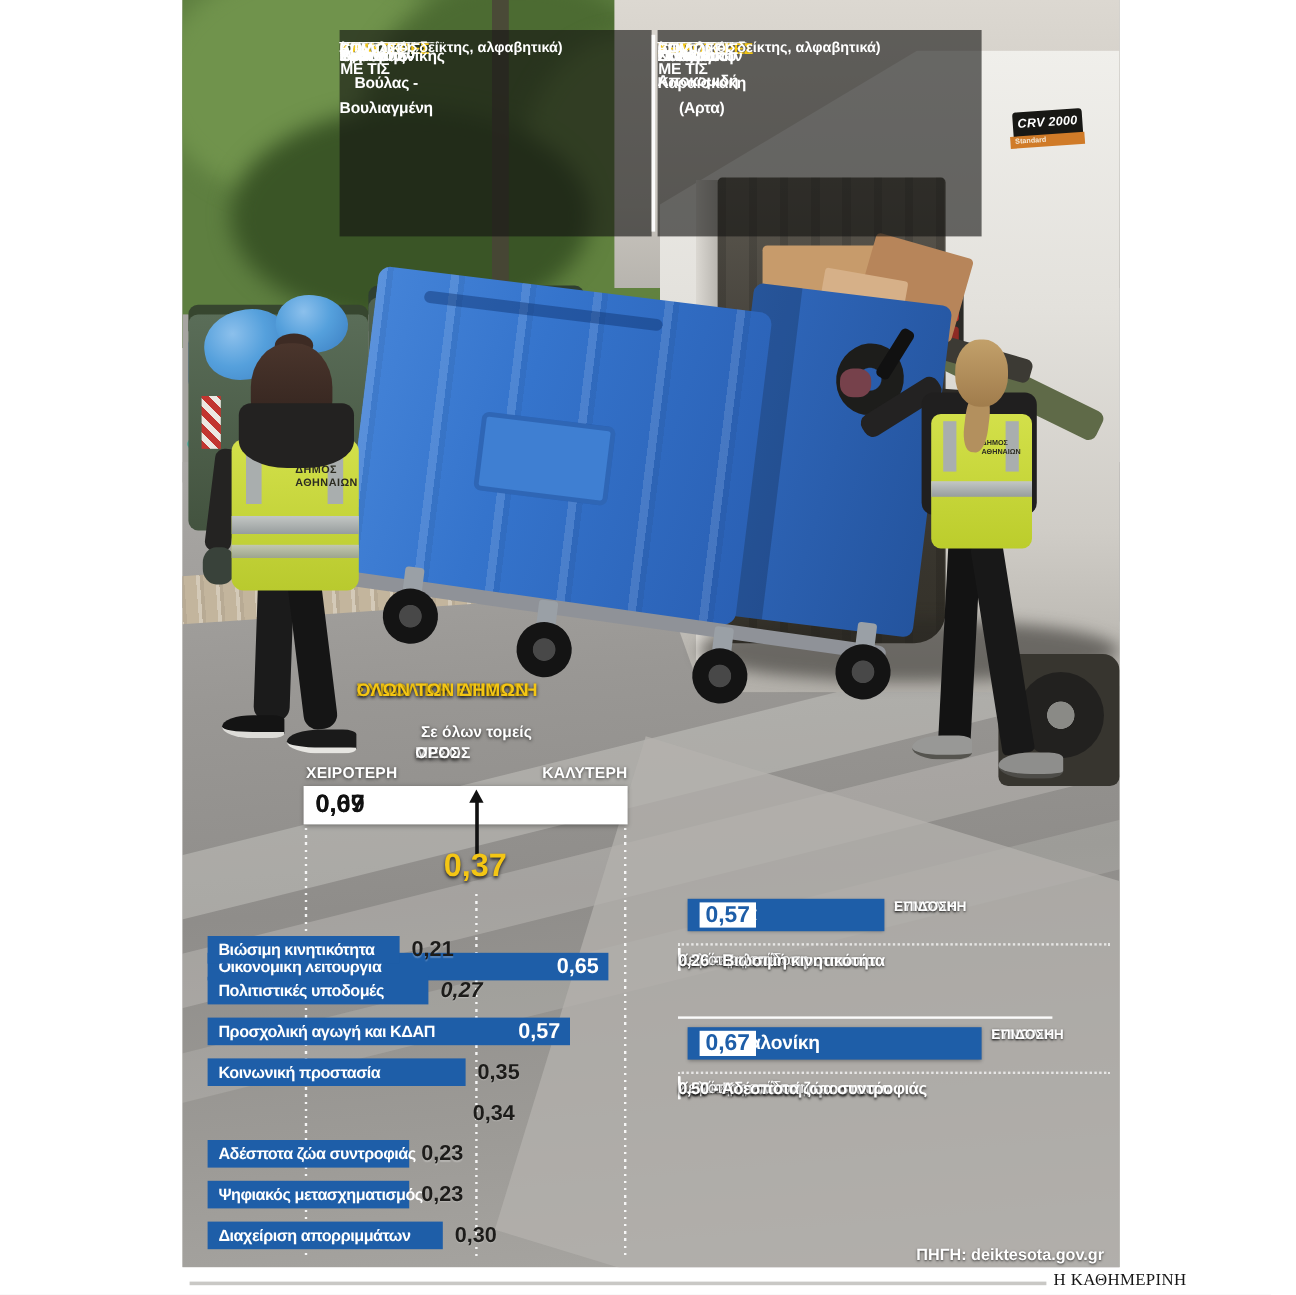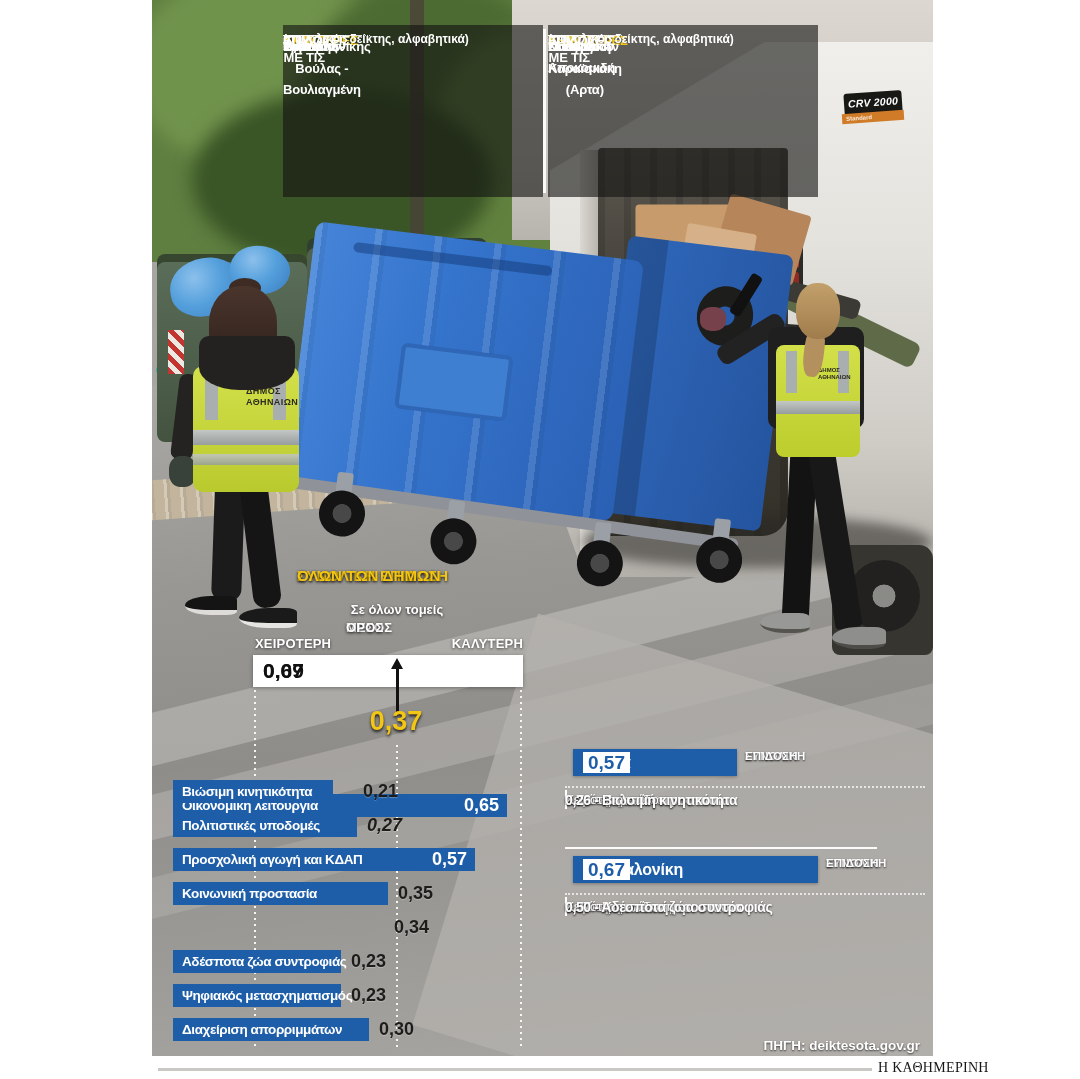--- a/index.html
+++ b/index.html
@@ -448,21 +448,21 @@
         <div class="bar-row">
           <div class="bar" style="width: 334px; margin-top: 48px;">
             <span class="bar-label">Οικονομική λειτουργία</span>
             <span class="bar-val-in">0,65</span>
           </div>
         </div>
         <div class="bar-row">
           <div class="bar" style="width: 160px;">
             <span class="bar-label">Βιώσιμη κινητικότητα</span>
           </div>
-          <span class="bar-val-out" style="left: 170px; margin-left: 20px;">0,21</span>
+          <span class="bar-val-out" style="left: 170px;">0,21</span>
         </div>
         <div class="bar-row">
           <div class="bar" style="width: 184px;">
             <span class="bar-label">Πολιτιστικές υποδομές</span>
           </div>
           <span class="bar-val-out" style="left: 194px; font-style: italic;">0,27</span>
         </div>
         <div class="bar-row">
           <div class="bar" style="width: 302px;">
             <span class="bar-label">Προσχολική αγωγή και ΚΔΑΠ</span>

